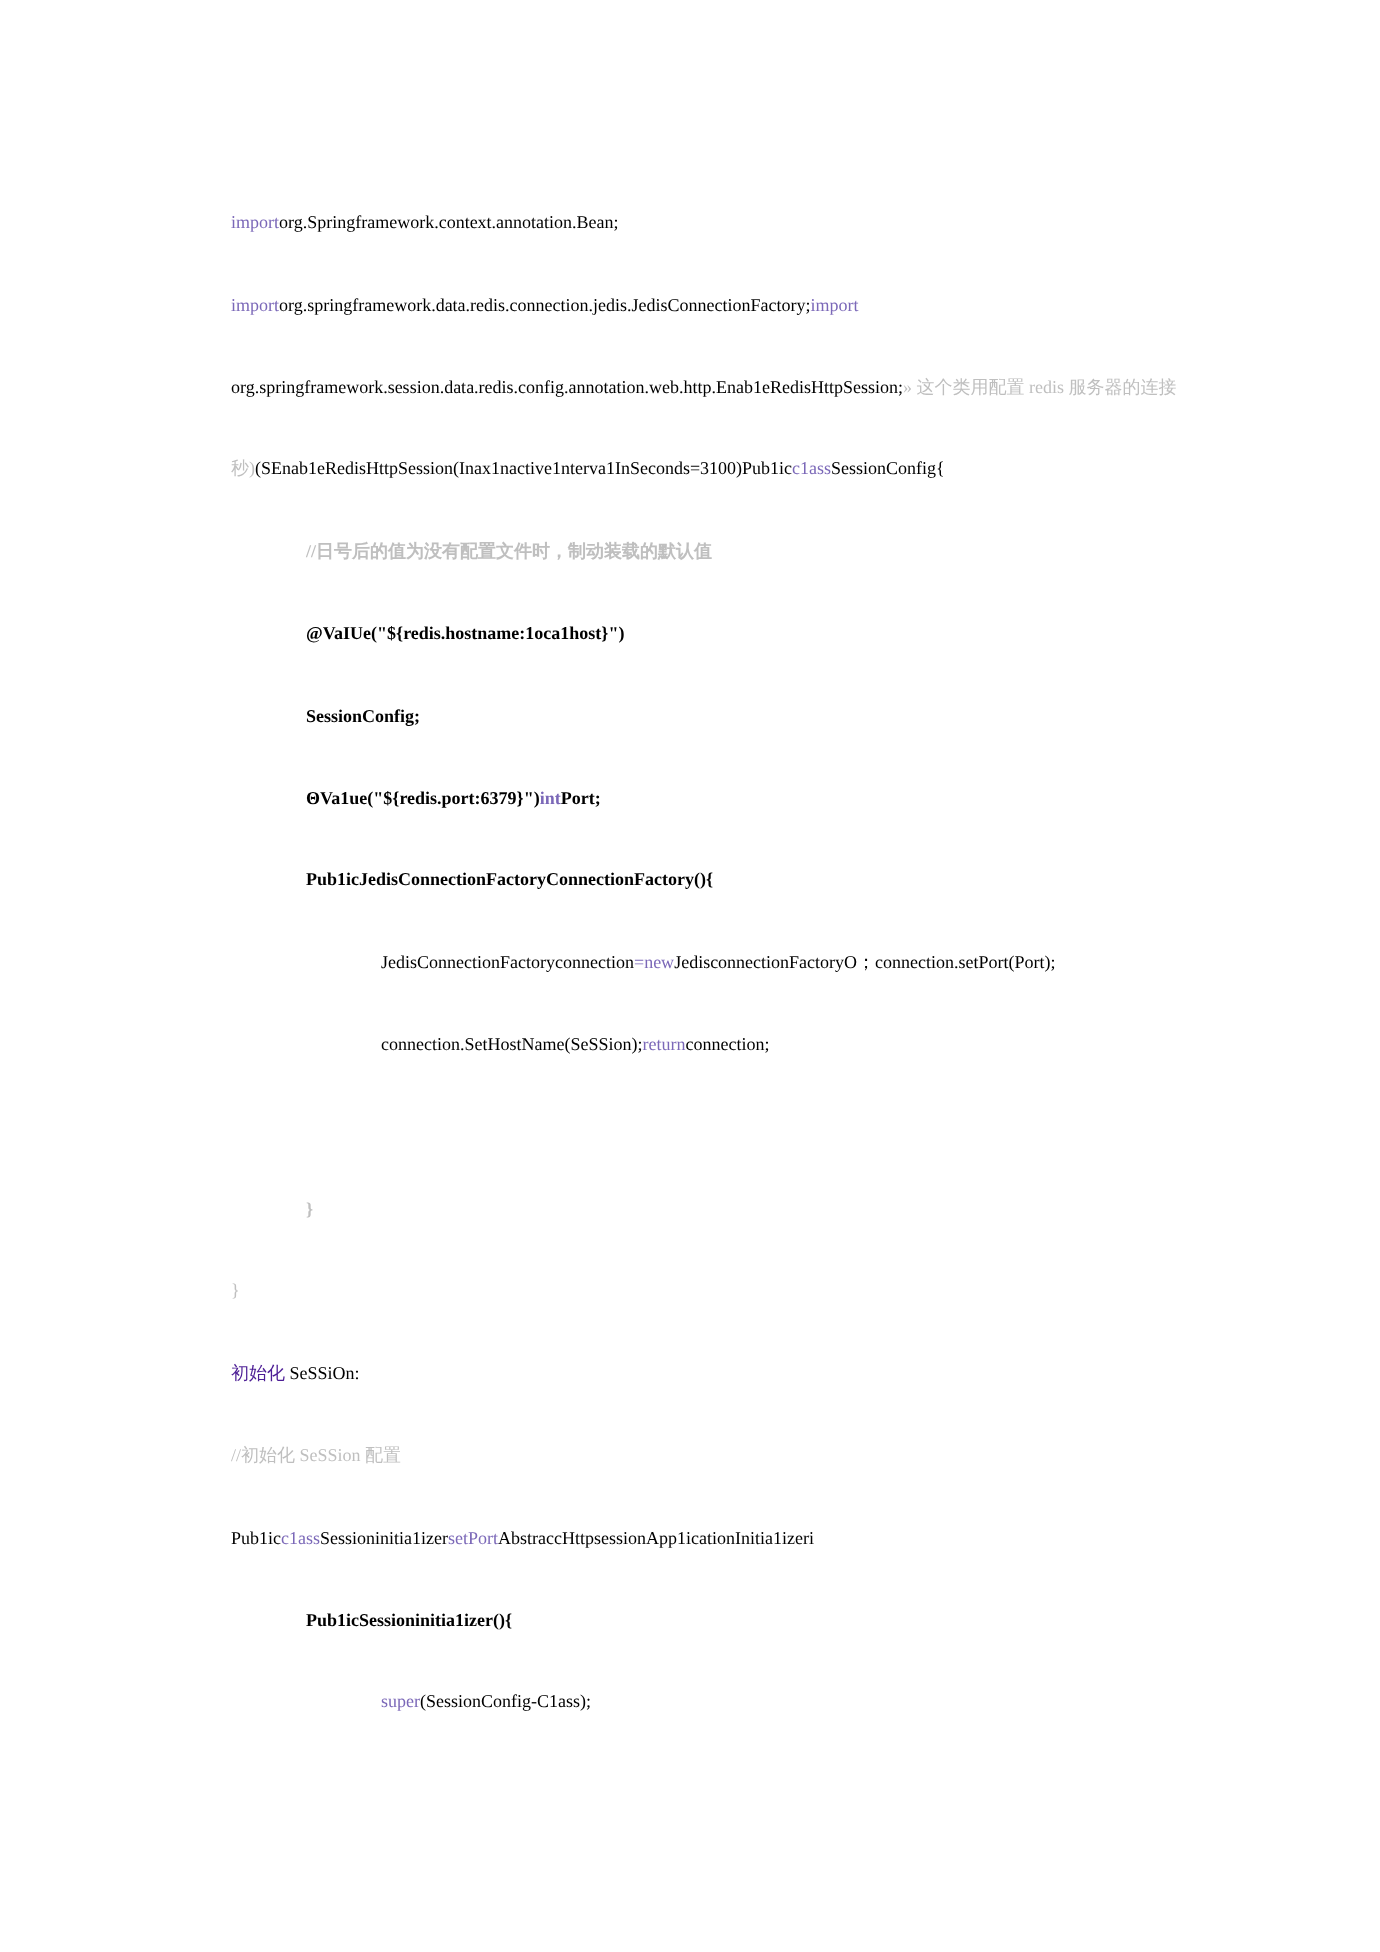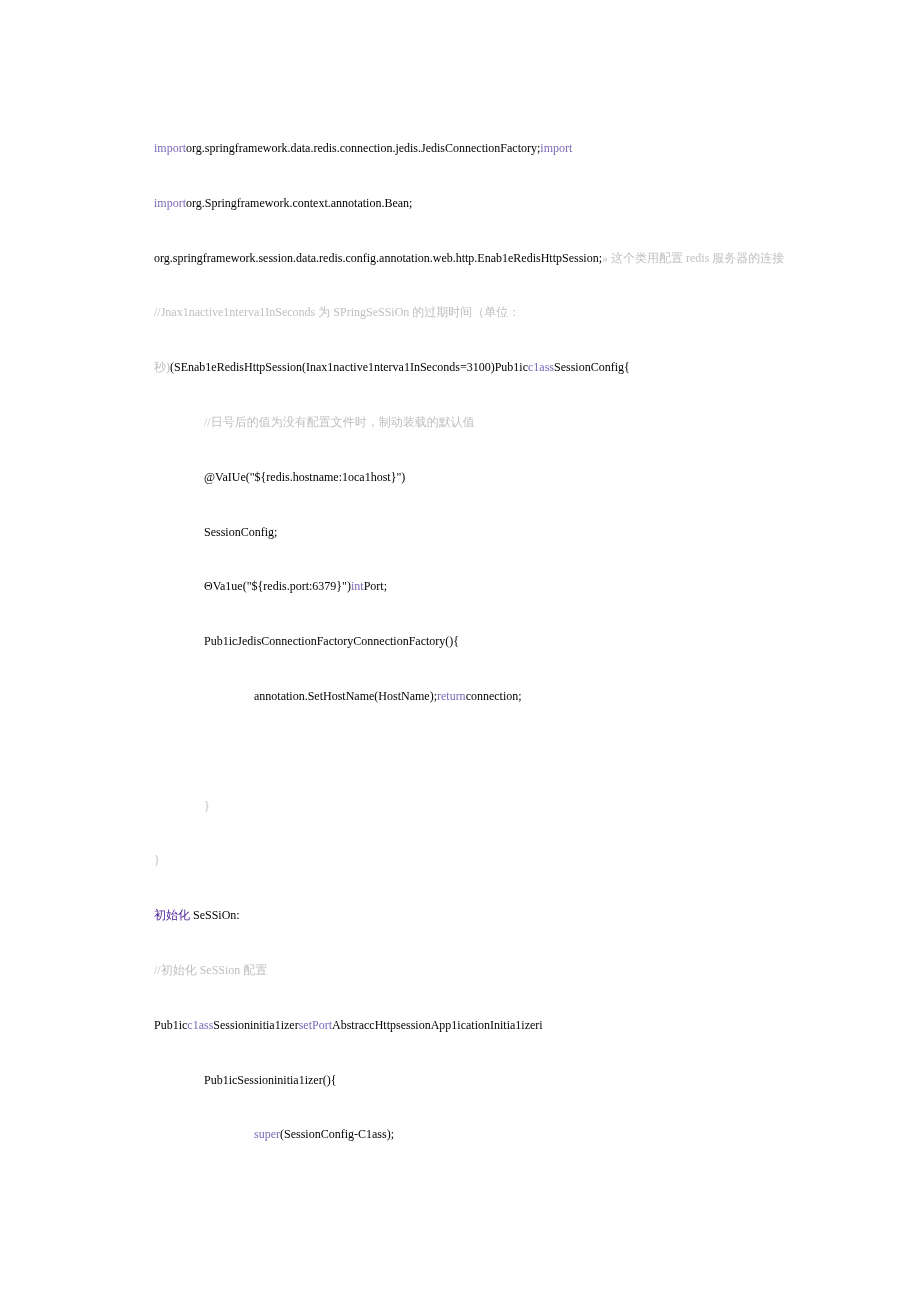--- a/index.html
+++ b/index.html
@@ -12,47 +12,44 @@
     width: 920px;
     line-height: 1.4;
   }
   .page {
     padding: 140px 80px 80px 154px;
   }
   .line {
     margin-bottom: 38px;
     white-space: nowrap;
   }
-  .indent1 { padding-left: 50px; }
+  .indent1 { padding-left: 50px; font-weight: bold; }
   .indent2 { padding-left: 100px; }
   .kw { color: #7b68b8; } 
   .cm { color: #bfbfbf; } 
   .fade { color: #4c1d95; }
   .brace { color: #bfbfbf; }
 </style>
 </head>
 <body>
 
 <div class="page">
 
   <div class="line">
-    <span class="kw">import</span><span>org.springframework.data.redis.connection.jedis.JedisConnectionFactory;</span><span class="kw">import</span>
+    <span class="kw">import</span><span>org.Springframework.context.annotation.Bean;</span>
   </div>
 
   <div class="line">
-    <span class="kw">import</span><span>org.Springframework.context.annotation.Bean;</span>
+    <span class="kw">import</span><span>org.springframework.data.redis.connection.jedis.JedisConnectionFactory;</span><span class="kw">import</span>
   </div>
 
   <div class="line">
     <span>org.springframework.session.data.redis.config.annotation.web.http.Enab1eRedisHttpSession;</span><span class="cm">» </span><span class="cm">这个类用配置 redis 服务器的连接</span>
   </div>
 
-  <div class="line">
-    <span class="cm">//Jnax1nactive1nterva1InSeconds 为 SPringSeSSiOn 的过期时间（单位：</span>
-  </div>
 
   <div class="line">
     <span class="cm">秒)</span><span>(SEnab1eRedisHttpSession(Inax1nactive1nterva1InSeconds=3100)Pub1ic</span><span class="kw">c1ass</span><span>SessionConfig{</span>
   </div>
 
   <div class="line indent1">
     <span class="cm">//日号后的值为没有配置文件时，制动装载的默认值</span>
   </div>
 
   <div class="line indent1">
@@ -65,23 +62,26 @@
 
   <div class="line indent1">
     <span>ΘVa1ue("${redis.port:6379}")</span><span class="kw">int</span><span>Port;</span>
   </div>
 
 
   <div class="line indent1">
     <span>Pub1icJedisConnectionFactoryConnectionFactory(){</span>
   </div>
 
+  <div class="line indent2">
+    <span>JedisConnectionFactoryconnection</span><span class="kw">=</span><span class="kw">new</span><span>JedisconnectionFactoryO；connection.setPort(Port);</span>
+  </div>
 
   <div class="line indent2">
-    <span>annotation.SetHostName(HostName);</span><span class="kw">return</span><span>connection;</span>
+    <span>connection.SetHostName(SeSSion);</span><span class="kw">return</span><span>connection;</span>
   </div>
 
   <div class="line">&nbsp;</div>
 
   <div class="line indent1">
     <span class="brace">}</span>
   </div>
 
   <div class="line">
     <span class="brace">}</span>

